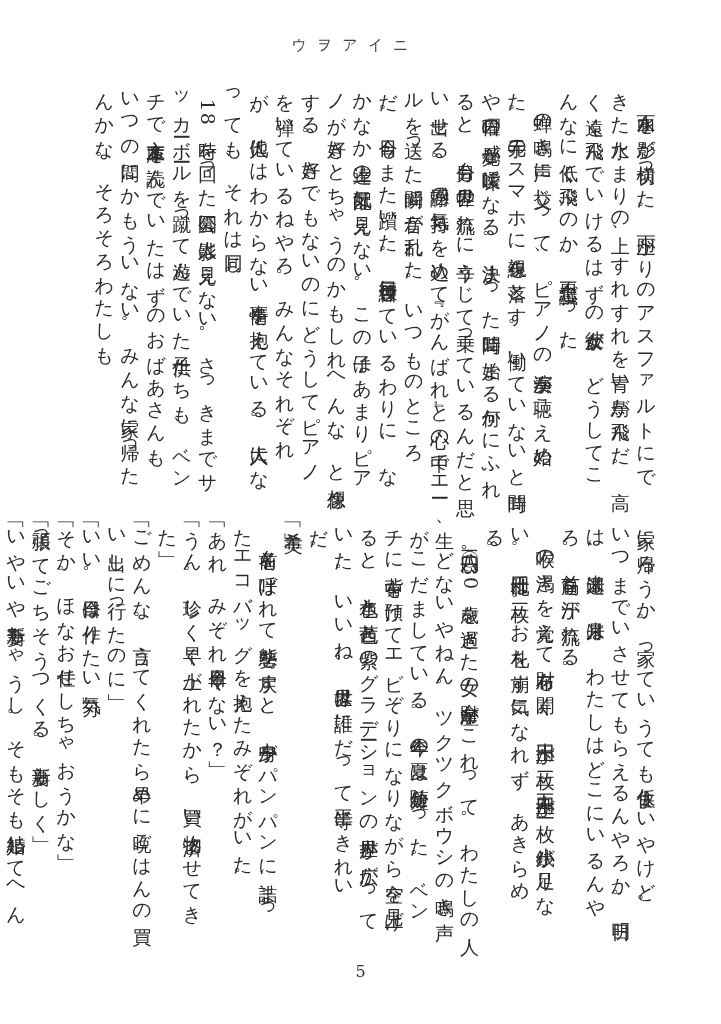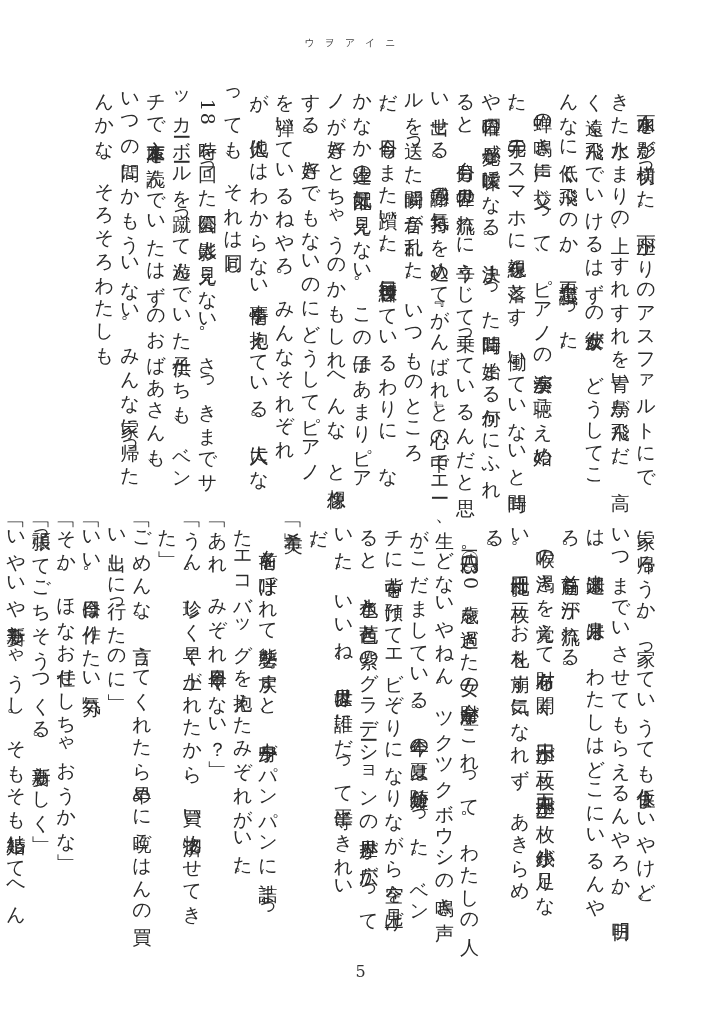--- a/index.html
+++ b/index.html
@@ -3,21 +3,21 @@
 <meta charset="utf-8">
 <style>
   html, body { margin: 0; padding: 0; background: #ffffff; }
   body {
     width: 721px; height: 1024px; position: relative; overflow: hidden;
     font-family: "DejaVu Serif", "Liberation Serif", serif;
     color: #2a2a2a;
   }
   .running-head {
     position: absolute; top: 36px; left: 0; width: 710px;
-    text-align: center; font-size: 10px; letter-spacing: 10px; color: #444;
+    text-align: center; font-size: 15px; letter-spacing: 10px; color: #444;
     font-family: "DejaVu Sans", sans-serif;
   }
   .block {
     position: absolute; right: 62px;
     writing-mode: vertical-rl;
     -webkit-writing-mode: vertical-rl;
     font-size: 19px;
     line-height: 25.8px;
     letter-spacing: 1.55px;
     color: #2b2b2b;

